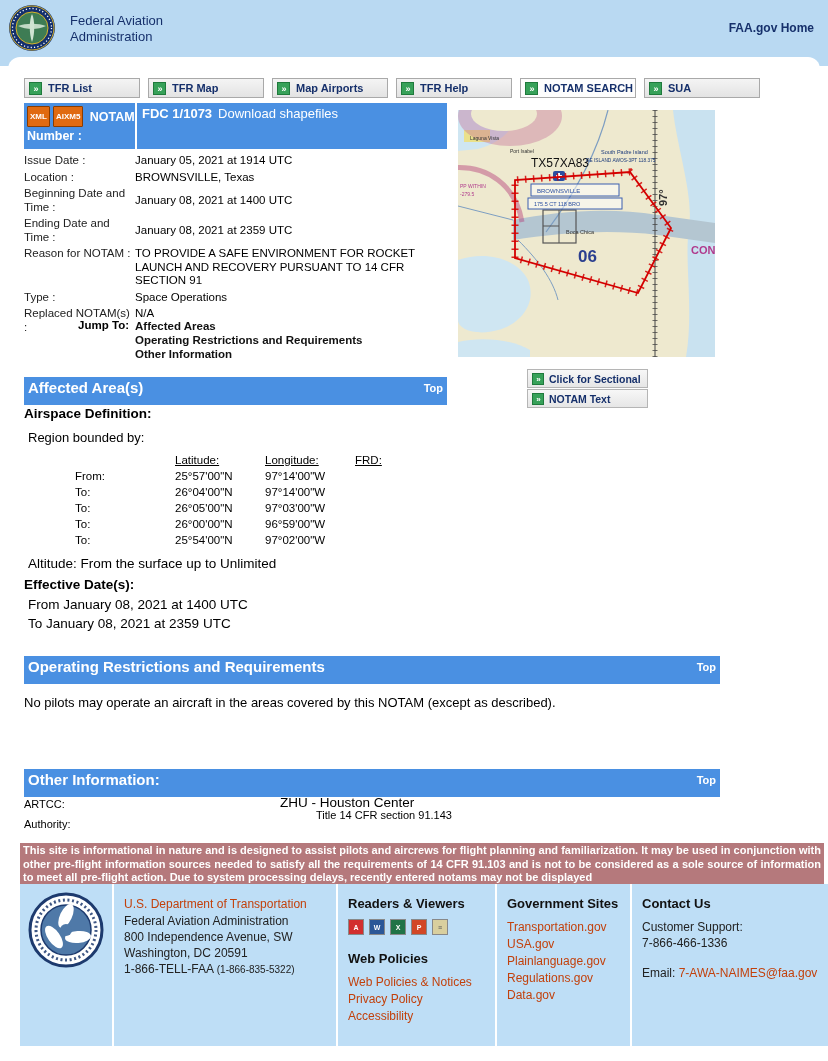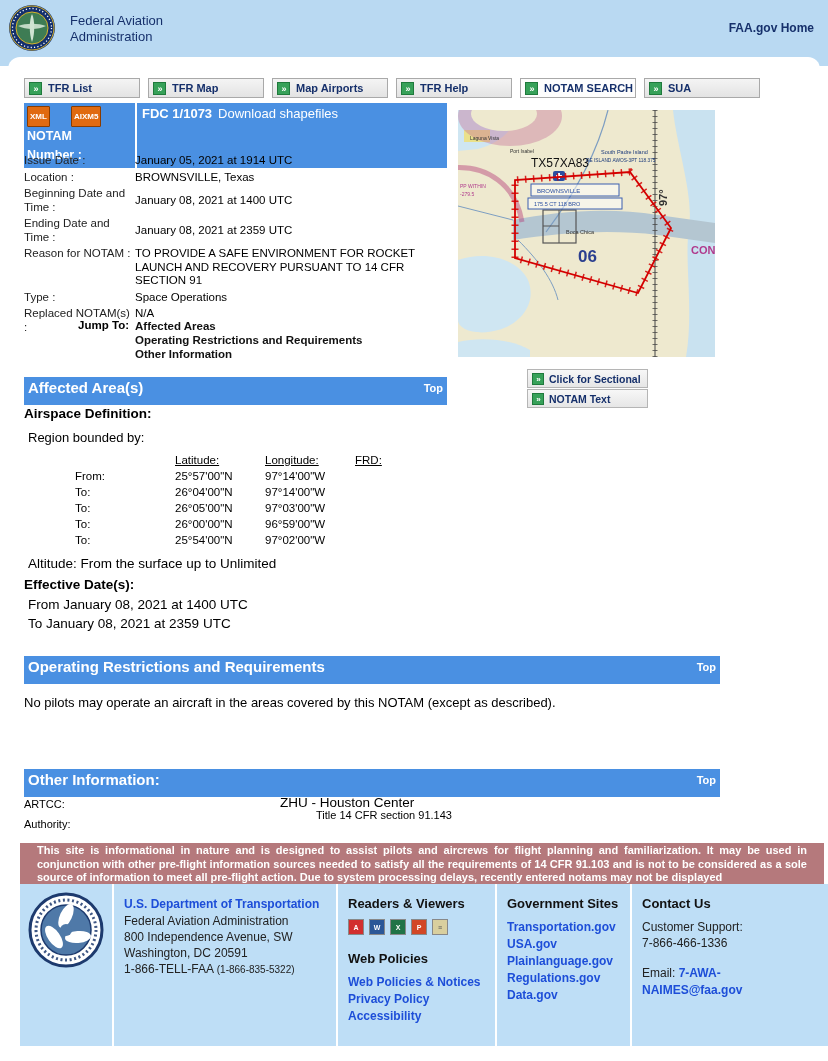--- a/index.html
+++ b/index.html
@@ -18,21 +18,21 @@
   .navbtn { width:116px; height:20px; background:linear-gradient(#f4f4f4,#e3e3e3); border:1px solid #a9a9a9; display:flex; align-items:center; gap:6px; padding-left:4px; cursor:pointer; }
   .navbtn.alt { background:#fdfdfd; }
   .chev { width:13px; height:13px; background:#37a159; border:1px solid #1f7a3c; color:#fff; font-size:9px; font-weight:bold; line-height:12px; text-align:center; letter-spacing:-1px; }
   .navlbl { font-size:11px; font-weight:bold; color:#16306b; white-space:nowrap; }
 
   
   .notam-head { position:absolute; left:24px; top:103px; width:423px; display:grid; grid-template-columns:111px 2px 1fr; }
   .nh-left { background:#4a90e2; color:#fff; font-weight:bold; font-size:12.5px; padding:3px 0 3px 3px; line-height:19px; }
   .nh-gap { background:#fff; }
   .nh-right { background:#4a90e2; color:#fff; font-size:13px; display:flex; padding:3px 0 4px 5px; }
-  .badge { display:inline-block; background:#e06a10; border:1px solid #8a3c00; color:#fff; font-size:8px; font-weight:bold; padding:0 2px; border-radius:1px; margin-right:21px; vertical-align:2px; cursor:pointer;text-align:center; }
+  .badge { display:inline-block; background:#e06a10; border:1px solid #8a3c00; color:#fff; font-size:8px; font-weight:bold; padding:0 2px; border-radius:1px; margin-right:3px; vertical-align:2px; cursor:pointer;text-align:center; }
   .nh-num { font-weight:bold; margin-right:6px; }
   .nh-shape { cursor:pointer; }
 
   
   .details { position:absolute; left:24px; top:154px; width:423px; display:grid; grid-template-columns:111px 1fr; row-gap:3px; font-size:11.5px; color:#222; line-height:13.5px; }
   .dlabel { padding-right:4px; }
   .dvalue { color:#000; }
   .jump { position:absolute; left:24px; top:319px; width:423px; display:grid; grid-template-columns:111px 1fr; font-size:11.5px; }
   .jump-label { font-weight:bold; text-align:right; padding-right:6px; }
   .jump a, .jump .jlink { display:block; font-weight:bold; color:#111; line-height:14px; cursor:pointer; text-decoration:none; }
@@ -60,33 +60,33 @@
   .coords table { border-collapse:collapse; }
   .coords td { padding:2px 0; height:15px; }
   .coords .c0 { width:51px; }
   .coords .c1 { width:100px; }
   .coords .c2 { width:90px; }
   .coords .c3 { width:90px; }
   .coords .c4 { width:50px; }
   .coords .hdr { text-decoration:underline; }
 
   
-  .disclaimer { position:absolute; left:20px; top:843px; width:804px; height:41px; background:#b5797c; color:#fff; font-size:11px; font-weight:bold; line-height:13.5px; padding:1px 17px; text-align:justify; }
+  .disclaimer { position:absolute; left:20px; top:843px; width:804px; height:41px; background:#b5797c; color:#fff; font-size:11px; font-weight:bold; line-height:13.5px; padding:1px 3px; text-align:justify; }
 
   
   .footer { position:absolute; left:20px; top:884px; width:808px; height:162px; background:#bedef6; display:flex; font-size:12px; color:#222; }
   .fcol { padding:12px 10px; }
   .fcol + .fcol { border-left:2px solid #fff; }
   .fc1 { width:92px; padding:8px 0 0 8px; }
   .fc2 { width:224px; line-height:16px; }
   .fc3 { width:159px; }
   .fc4 { width:135px; }
   .fc5 { flex:1; }
   .fhead { font-weight:bold; font-size:13px; color:#111; margin-bottom:8px; }
-  .flink { color:#1d4ed8; cursor:pointer; line-height:17px;font-weight:bold; }
+  .flink { color:#c2410c; cursor:pointer; line-height:17px; }
   .ricons { display:flex; gap:5px; margin-bottom:16px; }
   .ricon { width:16px; height:16px; border:1px solid #888; font-size:7px; font-weight:bold; color:#fff; display:flex; align-items:center; justify-content:center; cursor:pointer; background:#fff; }
   .ri-pdf { background:#d22f2f; }
   .ri-word { background:#2b5797; }
   .ri-excel { background:#217346; }
   .ri-ppt { background:#d24726; }
   .ri-txt { background:#d9cf9e; color:#555; }
   .smallparen { font-size:10px; }
   .contact-line { line-height:16px; } .mt14 { margin-top:14px; }
 </style>

